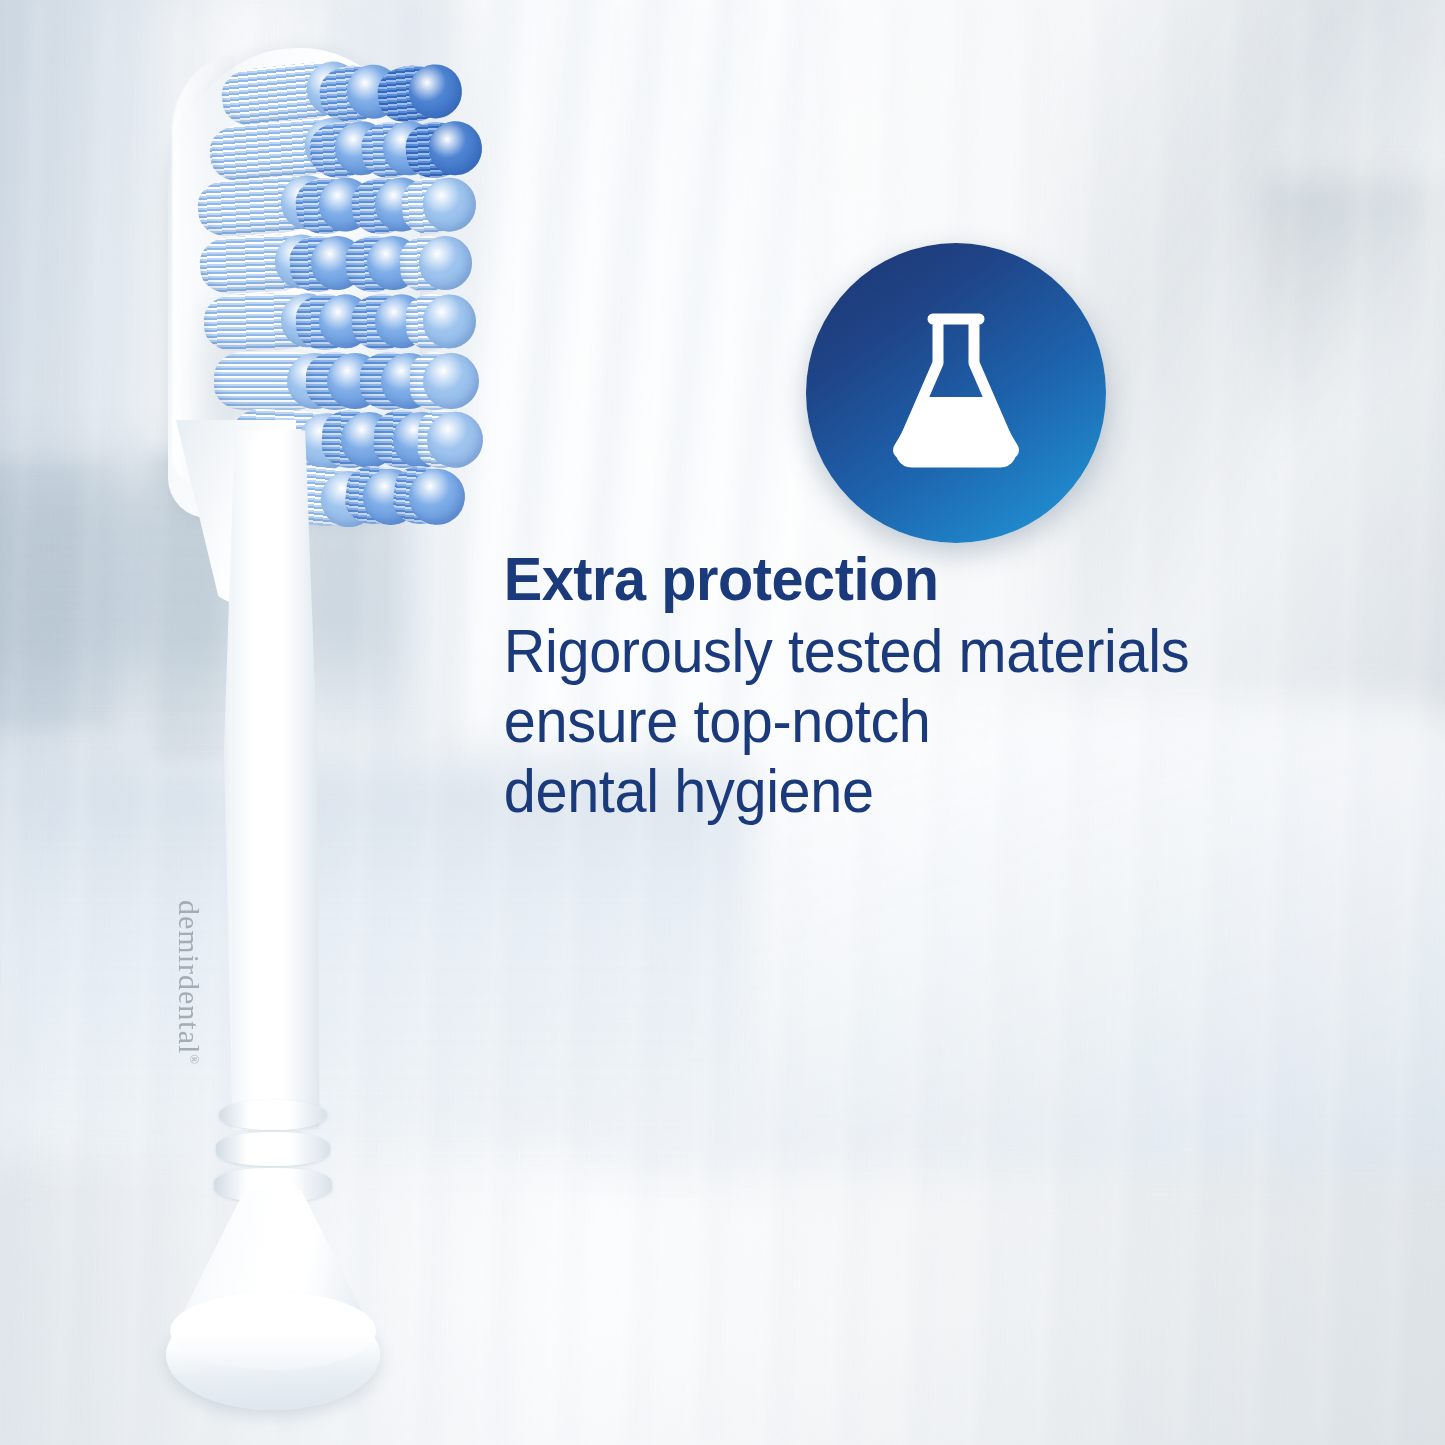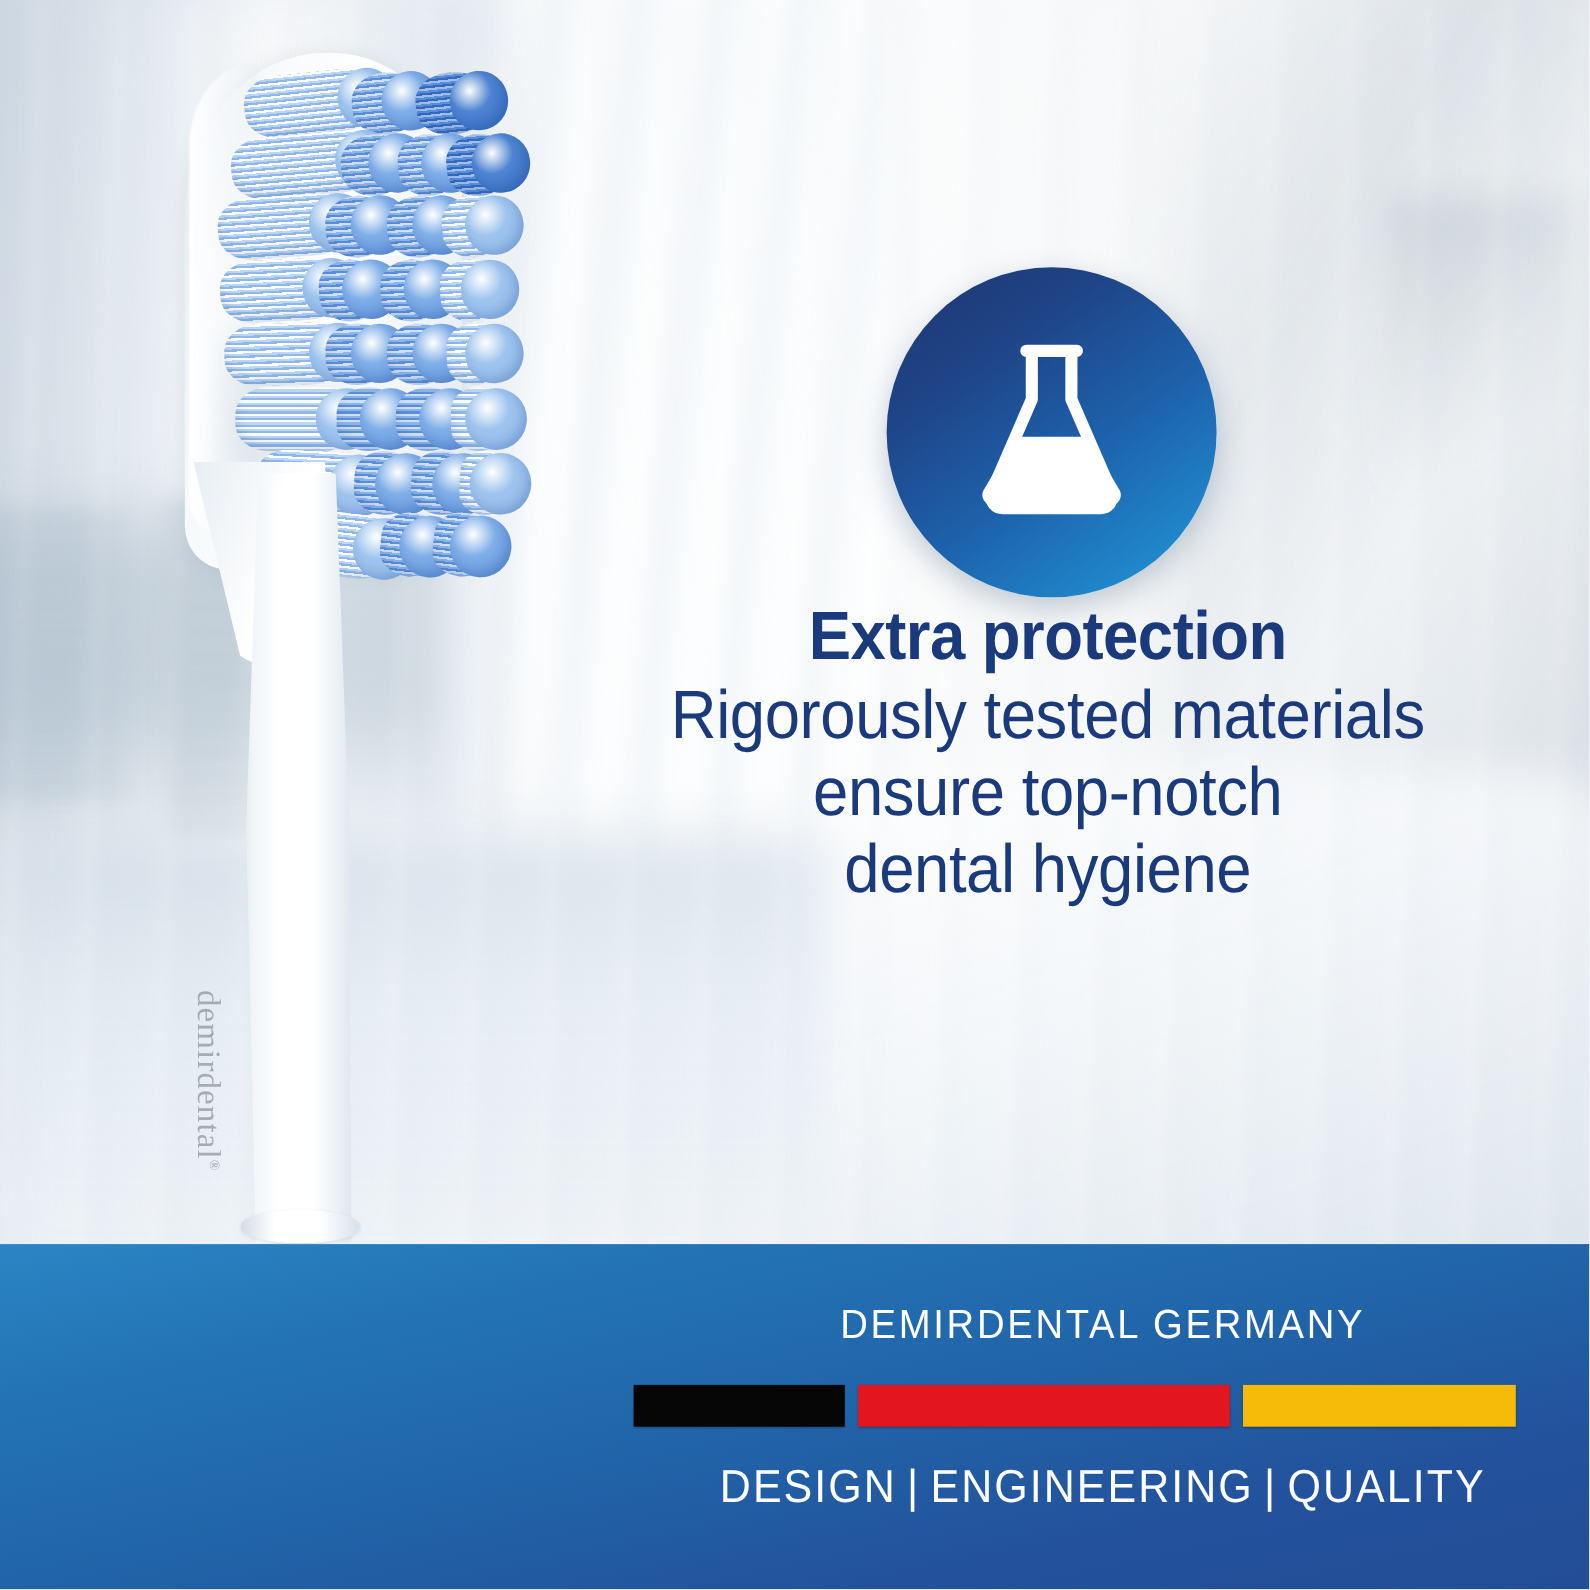--- a/index.html
+++ b/index.html
@@ -195,21 +195,21 @@
     position:absolute;left:806px;top:243px;width:300px;height:300px;
     border-radius:50%;
     background:linear-gradient(145deg,#1d3570 0%,#1f4487 28%,#1d62ac 58%,#2088cb 86%,#2a93d6 100%);
     box-shadow:0 10px 28px rgba(60,90,120,.3);
   }
   .badge svg{position:absolute;left:50%;top:50%;transform:translate(-50%,-50%);}
 
   
   .copy{
     position:absolute;left:470px;top:548px;width:965px;
-    text-align:center;
+    text-align:left;
     color:#1b3a7b;
   }
   .copy h1{
     margin:0;
     font-family:"Liberation Sans", sans-serif;
     font-weight:700;
     font-size:62px;
     line-height:1.0;
     letter-spacing:-.5px;
     transform:scaleX(.93);
@@ -443,27 +443,14 @@
 
   <div class="copy">
     <h1>Extra protection</h1>
     <p class="sub">
       <span>Rigorously tested materials</span>
       <span>ensure top-notch</span>
       <span>dental hygiene</span>
     </p>
   </div>
 
-  <div class="banner">
-    <div class="banner-inner">
-      <div class="banner-title">DEMIRDENTAL GERMANY</div>
-      <div class="flag">
-        <div class="k"></div>
-        <div class="r"></div>
-        <div class="g"></div>
-      </div>
-      <div class="banner-sub">
-        <span>DESIGN</span><span class="pipe">|</span><span>ENGINEERING</span><span class="pipe">|</span><span>QUALITY</span>
-      </div>
-    </div>
-  </div>
 
 </div>
 
 </body></html>

